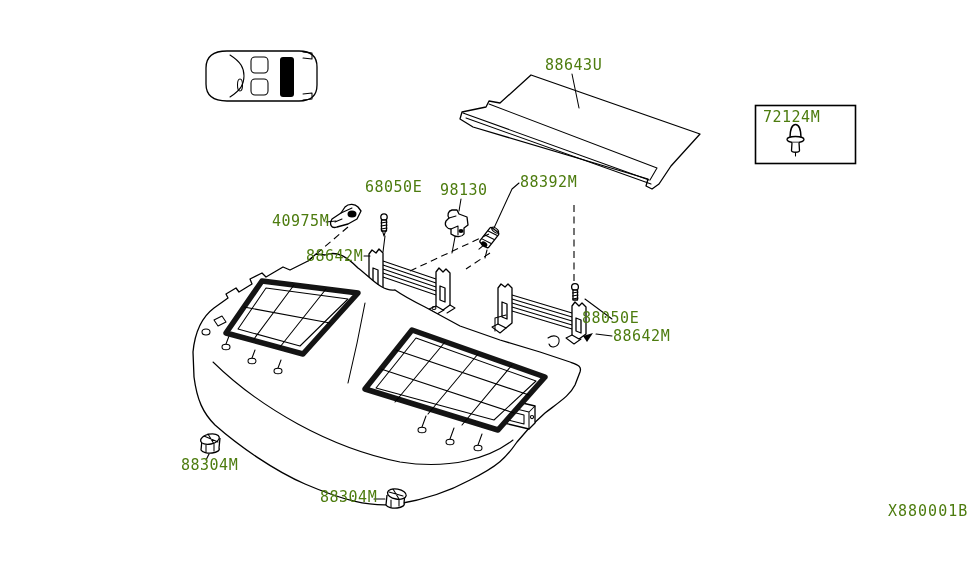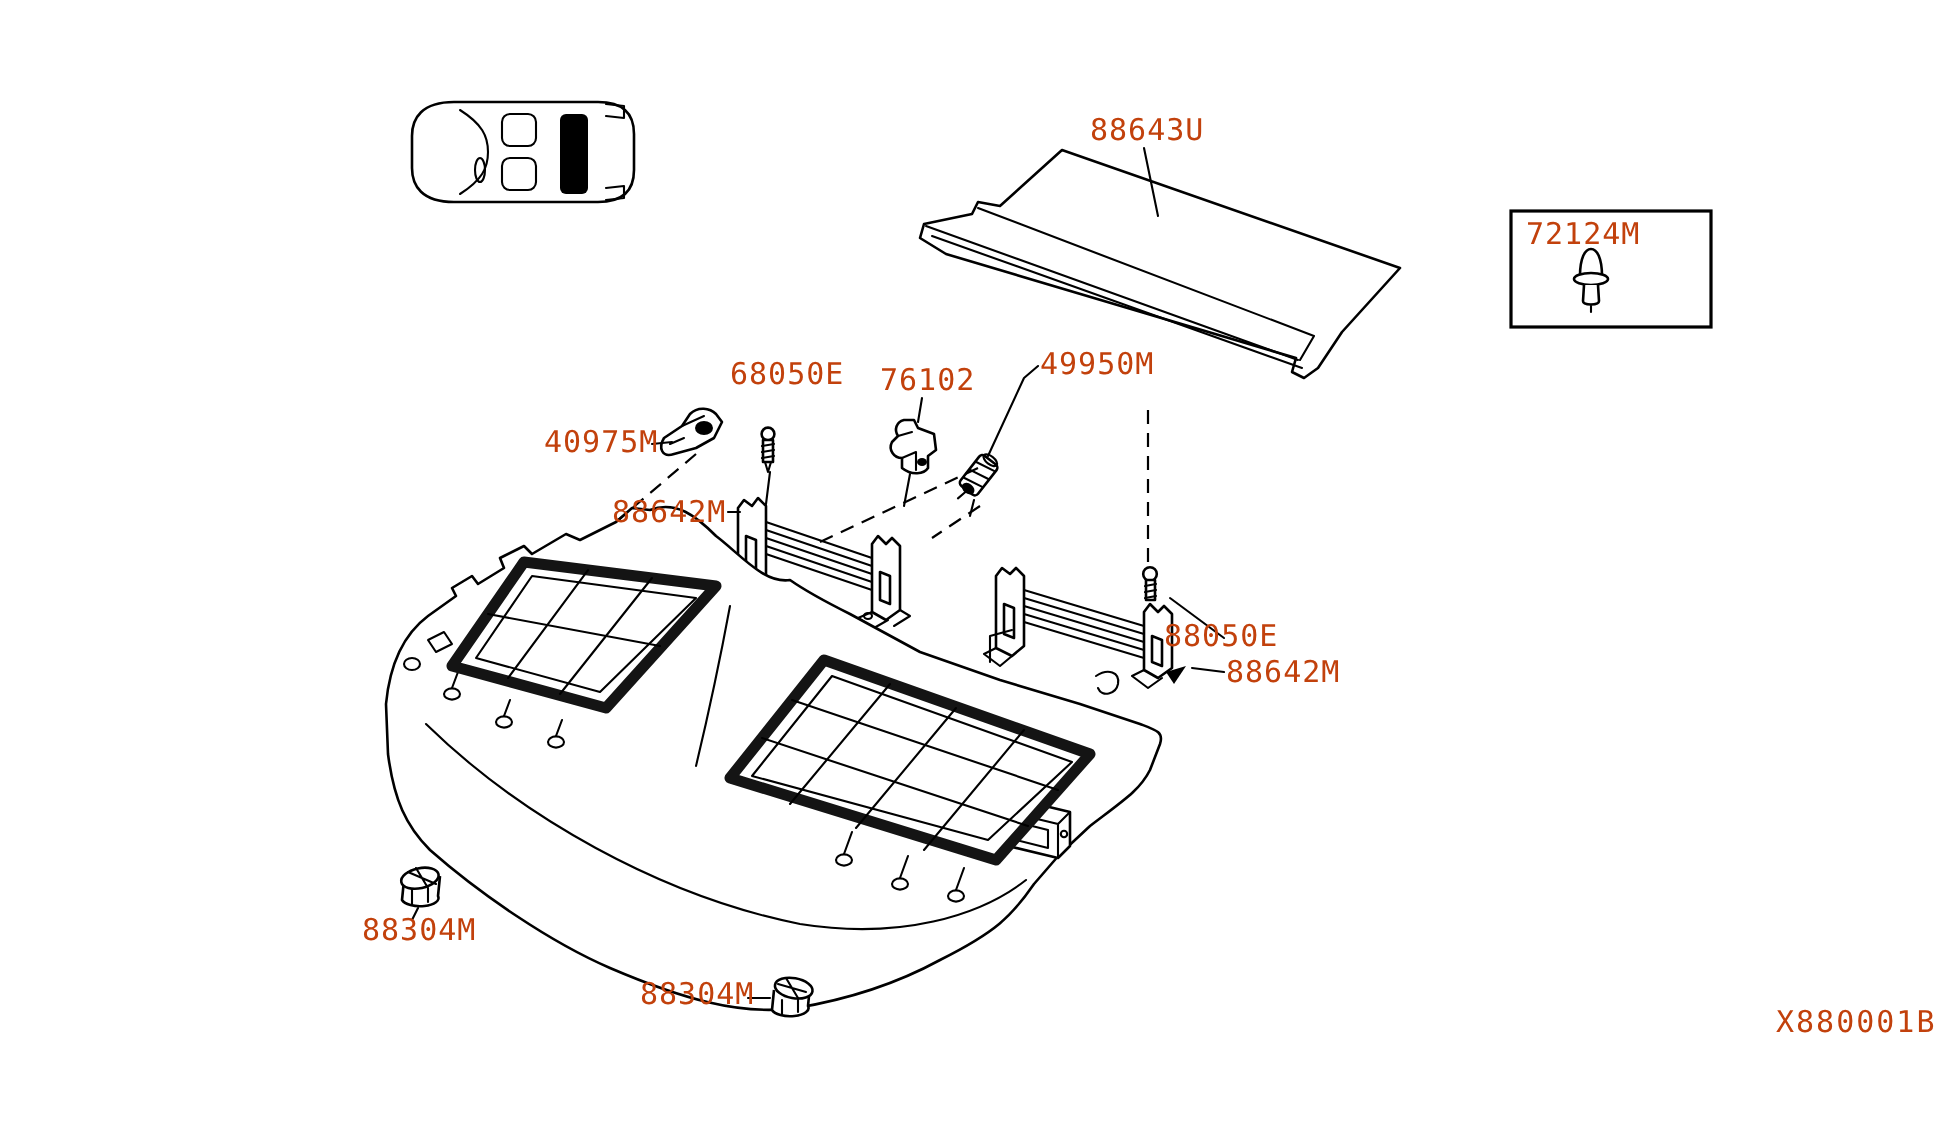--- a/index.html
+++ b/index.html
@@ -1,19 +1,19 @@
 <!DOCTYPE html>
 <html><head>
 <meta charset="utf-8">
 <style>
   html,body{margin:0;padding:0;background:#fff;}
   .stage{position:relative;width:975px;height:566px;background:#ffffff;overflow:hidden;
          font-family:"DejaVu Sans Mono", monospace;}
   .stage svg{position:absolute;left:0;top:0;}
-  .lbl{position:absolute;font:15px "DejaVu Sans Mono", monospace;color:#c2410c;
+  .lbl{position:absolute;font:15px "DejaVu Sans Mono", monospace;color:#4d7c0f;
        letter-spacing:.5px;white-space:nowrap;line-height:1;}
   .code{font-size:15px;letter-spacing:1px;}
   .ln{fill:none;stroke:#000;stroke-width:1.3;stroke-linejoin:round;stroke-linecap:round;}
   .thin{fill:none;stroke:#000;stroke-width:1.05;stroke-linejoin:round;stroke-linecap:round;}
   .wfill{fill:#fff;stroke:#000;stroke-width:1.3;stroke-linejoin:round;}
   .dash{fill:none;stroke:#000;stroke-width:1.1;stroke-dasharray:7 4.5;}
   .thick{fill:#fff;stroke:#141414;stroke-width:5.5;stroke-linejoin:round;}
   .blk{fill:#000;stroke:none;}
 </style>
 </head>
@@ -186,21 +186,21 @@
       <path class="dash" d="M574,205 L574,283"></path>
       <path class="dash" d="M490,253 L466,269"></path>
       <path class="thin" d="M495,318 L495,331 M495,318 L506,315"></path>
     </g>
   </svg>
 
   <div class="lbl" style="left:545px;top:58px">88643U</div>
   <div class="lbl" style="left:763px;top:110px">72124M</div>
   <div class="lbl" style="left:272px;top:214px">40975M</div>
   <div class="lbl" style="left:365px;top:180px">68050E</div>
-  <div class="lbl" style="left:440px;top:183px">76102</div>
-  <div class="lbl" style="left:520px;top:175px">49950M</div>
+  <div class="lbl" style="left:440px;top:183px">98130</div>
+  <div class="lbl" style="left:520px;top:175px">88392M</div>
   <div class="lbl" style="left:306px;top:249px">88642M</div>
   <div class="lbl" style="left:582px;top:311px">88050E</div>
   <div class="lbl" style="left:613px;top:329px">88642M</div>
   <div class="lbl" style="left:181px;top:458px">88304M</div>
   <div class="lbl" style="left:320px;top:490px">88304M</div>
   <div class="lbl code" style="left:888px;top:504px">X880001B</div>
 </div>
 
 </body></html>

